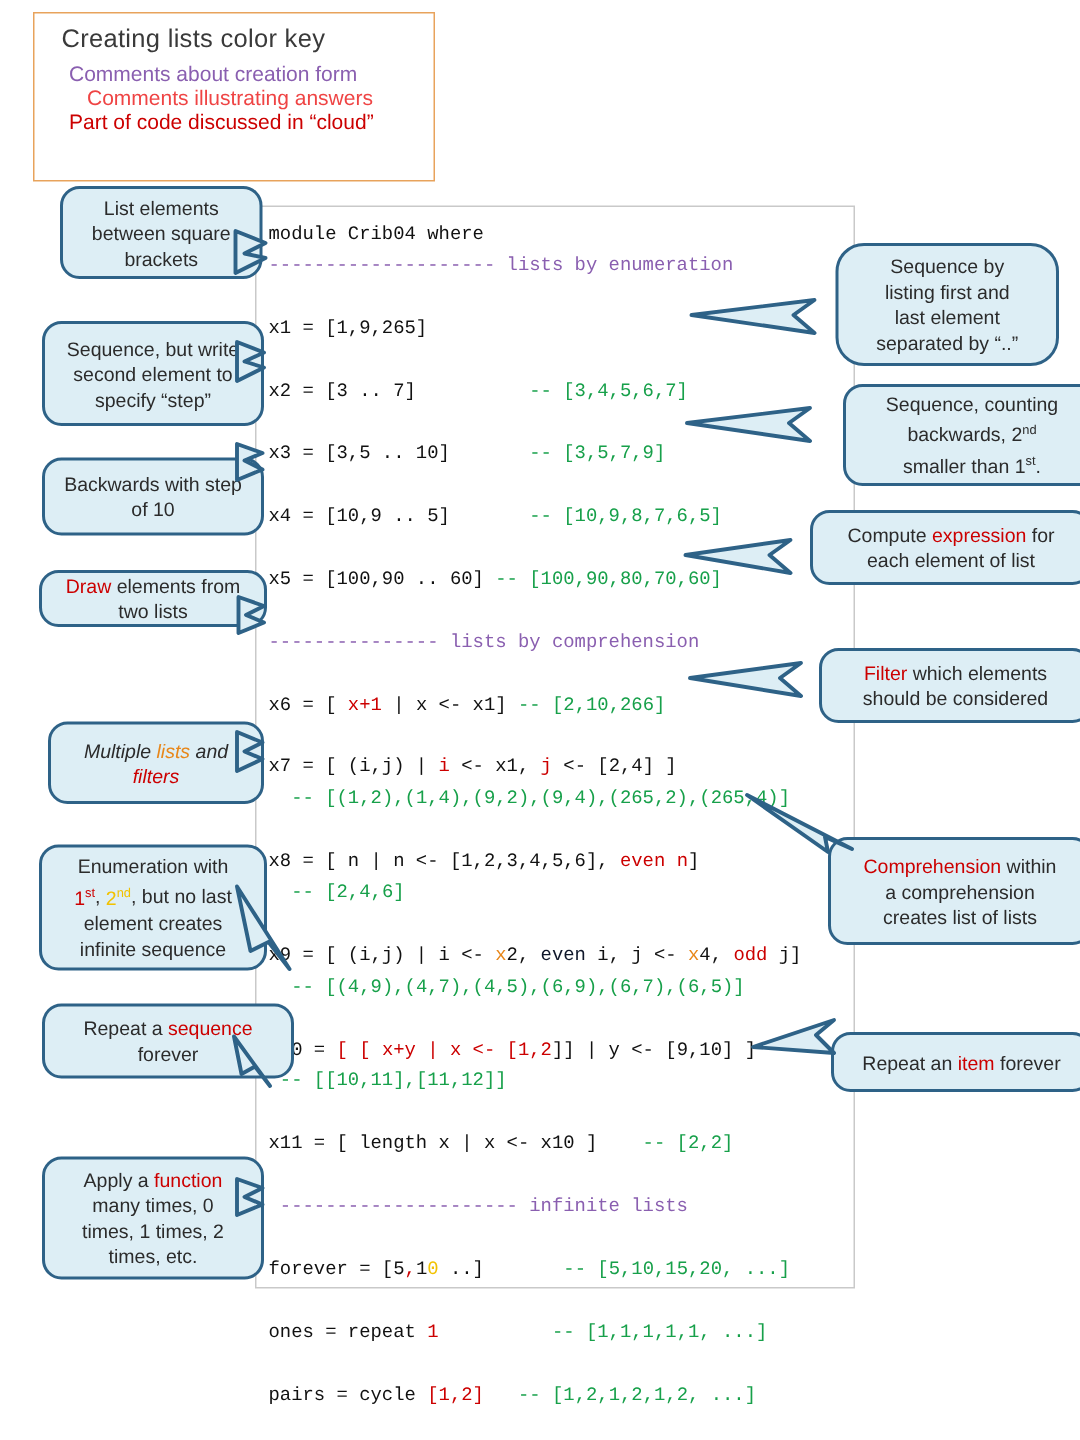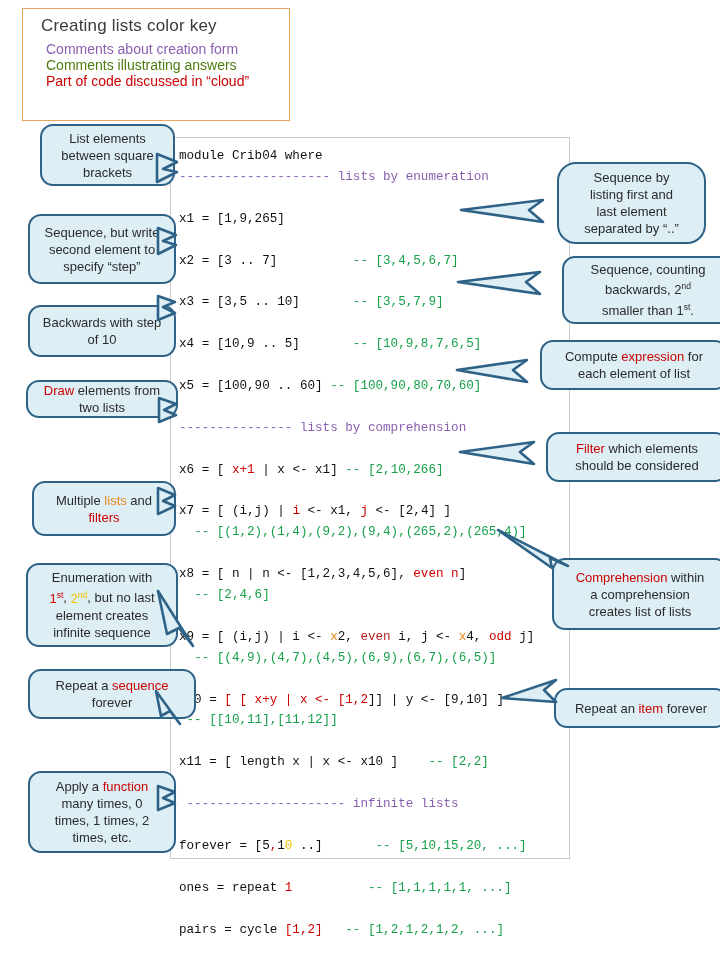--- a/index.html
+++ b/index.html
@@ -10,21 +10,21 @@
   }
   
   #color-key{
     position:absolute;left:22px;top:8px;width:268px;height:113px;
     border:1.5px solid #e8a35c;background:#fff;box-sizing:border-box;
     padding:7px 0 0 18px;
   }
   #color-key .title{font-size:17px;color:#3a3a3a;margin-bottom:5px;letter-spacing:.2px;}
   #color-key .ln{font-size:14px;line-height:16px;padding-left:5px;}
   .c-purple{color:#8a5fb0;}
-  .c-green{color:#4d7c0f;}
+  .c-green{color:#ef4444;margin-left:12px;}
   .c-red{color:#cc0000;}
   .c-orange{color:#e8871a;}
   .c-gold{color:#f2c200;}
 
   
   #code-panel{
     position:absolute;left:170px;top:137px;width:400px;height:722px;
     background:#ffffff;border:1px solid #c9c9c9;box-sizing:border-box;
     padding:8px 0 0 8px;
   }
@@ -74,21 +74,21 @@
 <span style="color:#8a5fb0">--------------- lists by comprehension</span>
 
 x6 = [ <span style="color:#cc0000">x+1</span> | x &lt;- x1] <span style="color:#17a04a">-- [2,10,266]</span>
 
 x7 = [ (i,j) | <span style="color:#cc0000">i </span>&lt;- x1, <span style="color:#cc0000">j </span>&lt;- [2,4] ]
   <span style="color:#17a04a">-- [(1,2),(1,4),(9,2),(9,4),(265,2),(265,4)]</span>
 
 x8 = [ n | n &lt;- [1,2,3,4,5,6], <span style="color:#cc0000">even n</span>]
   <span style="color:#17a04a">-- [2,4,6]</span>
 
-x9 = [ (i,j) | i &lt;-<span style="color:#e8871a"> x</span>2,<span style="color:#b91c1c"> even </span>i, j &lt;-<span style="color:#e8871a"> x</span>4,<span style="color:#cc0000"> odd </span>j]
+x9 = [ (i,j) | i &lt;-<span style="color:#e8871a"> x</span>2,<span style="color:#0f172a"> even </span>i, j &lt;-<span style="color:#e8871a"> x</span>4,<span style="color:#cc0000"> odd </span>j]
   <span style="color:#17a04a">-- [(4,9),(4,7),(4,5),(6,9),(6,7),(6,5)]</span>
 
 x10 = <span style="color:#cc0000">[ [ x+y | x &lt;- [1,2</span>]] | y &lt;- [9,10] ]
  <span style="color:#17a04a">-- [[10,11],[11,12]]</span>
 
 x11 = [ length x | x &lt;- x10 ]    <span style="color:#17a04a">-- [2,2]</span>
 
 <span style="color:#8a5fb0"> --------------------- infinite lists</span>
 
 forever = [5<span style="color:#cc0000">,</span>1<span style="color:#f2c200">0 </span>..]       <span style="color:#17a04a">-- [5,10,15,20, ...]</span>
@@ -136,21 +136,21 @@
 
 <div class="callout" style="left:12px;top:380px;width:152px;height:38px;justify-content:center;">
   <span class="txt"><span class="c-red">Draw</span> elements from<br>two lists</span>
 </div>
 <div class="tail" style="left:157px;top:396px;">
   <svg width="26" height="28" viewBox="0 0 26 28">
       <path d="M2 2 L19 8 L7 14 L19 19 L2 26 Z" fill="#ddeef5" stroke="#2e6287" stroke-width="2.6" stroke-linejoin="round"></path>
     </svg>
 </div>
 
-<div class="callout" style="left:18px;top:481px;width:144px;height:55px;">
+<div class="callout" style="left:18px;top:481px;width:144px;height:55px;font-style:italic;">
   <span class="txt">Multiple <span class="c-orange">lists</span> and<br><span class="c-red">filters</span></span>
 </div>
 <div class="tail" style="left:156px;top:486px;">
   <svg width="26" height="30" viewBox="0 0 26 30">
       <path d="M2 2 L19 9 L7 15 L19 20 L2 28 Z" fill="#ddeef5" stroke="#2e6287" stroke-width="2.6" stroke-linejoin="round"></path>
     </svg>
 </div>
 
 <div class="callout" style="left:12px;top:563px;width:152px;height:84px;">
   <span class="txt">Enumeration with<br><span class="c-red">1<sup>st</sup></span>, <span class="c-gold">2<sup>nd</sup></span>, but no last<br>element creates<br>infinite sequence</span>

